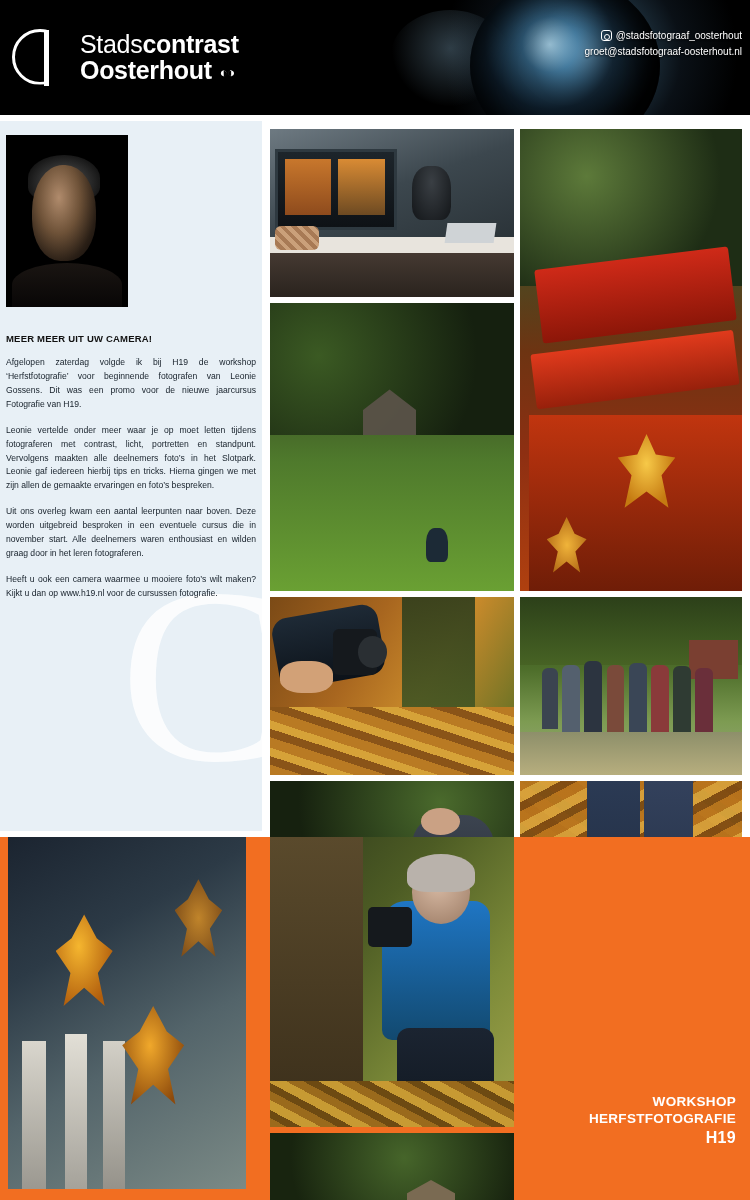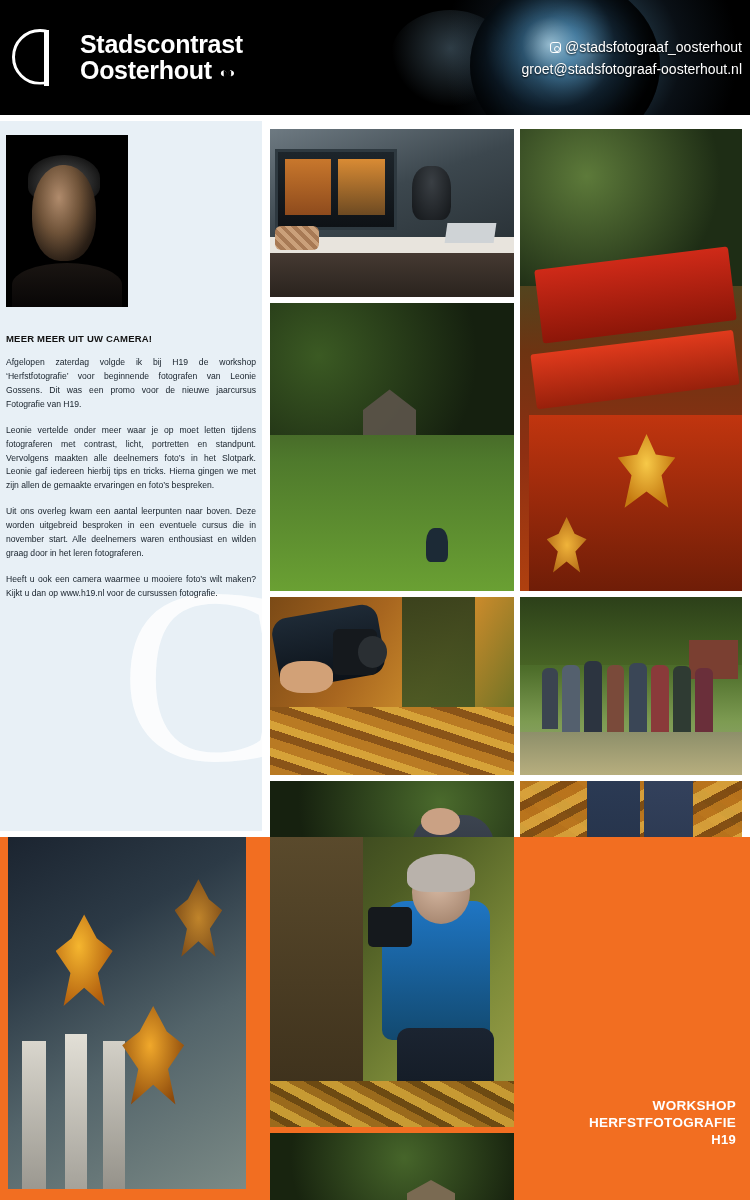--- a/index.html
+++ b/index.html
@@ -76,34 +76,34 @@
     width: 5px; height: 56px;
     background: #fff;
   }
   .logo-text {
     color: #ffffff;
     line-height: 1.02;
   }
   .logo-text .l1 { font-size: 25px; letter-spacing: -.3px; }
   .logo-text .l1 b { font-weight: bold; }
   .logo-text .l2 { font-size: 25px; font-weight: bold; letter-spacing: -.3px; display:flex; align-items:baseline; }
-  .logo-text .l1 .thin { font-weight: 700; text-align: right; }
+  .logo-text .l1 .thin { font-weight: 400; text-align: right; }
   .cat-icon {
     display:inline-block;
     margin-left: 8px;
     font-size: 13px;
     color:#fff;
     transform: translateY(-2px);
   }
   .header-contact {
     position: absolute;
-    right: 8px; top: 37px;
+    right: 8px; top: 28px;
     text-align: right;
     color: #ffffff;
-    font-size: 14px;
+    font-size: 10px;
     line-height: 1.55;
     z-index: 4;
     text-shadow: 0 1px 2px rgba(0,0,0,.9);
   }
   .header-contact .row { display:flex; align-items:center; justify-content:flex-end; gap:4px; }
   .ig-icon {
     display:inline-block;
     width: 11px; height: 11px;
     border: 1.6px solid #fff;
     border-radius: 3px;
@@ -200,21 +200,21 @@
   .wk-title {
     position:absolute;
     right: 14px; bottom: 52px;
     text-align: right;
     color:#fff;
     font-size: 13.5px;
     font-weight: bold;
     line-height: 1.25;
     letter-spacing: .3px;
   }
-  .wk-title .h19 { font-size: 13px; }
+  .wk-title .h19 { font-size: 16px; }
 </style>
 </head>
 <body>
 
 <div class="header">
   <div class="header-lensbg"></div>
 
   <div class="logo-block">
     <div class="logo-mark">
       <div class="ring"></div>

